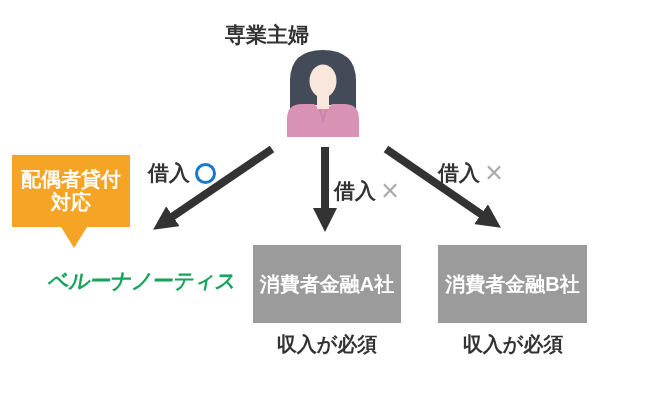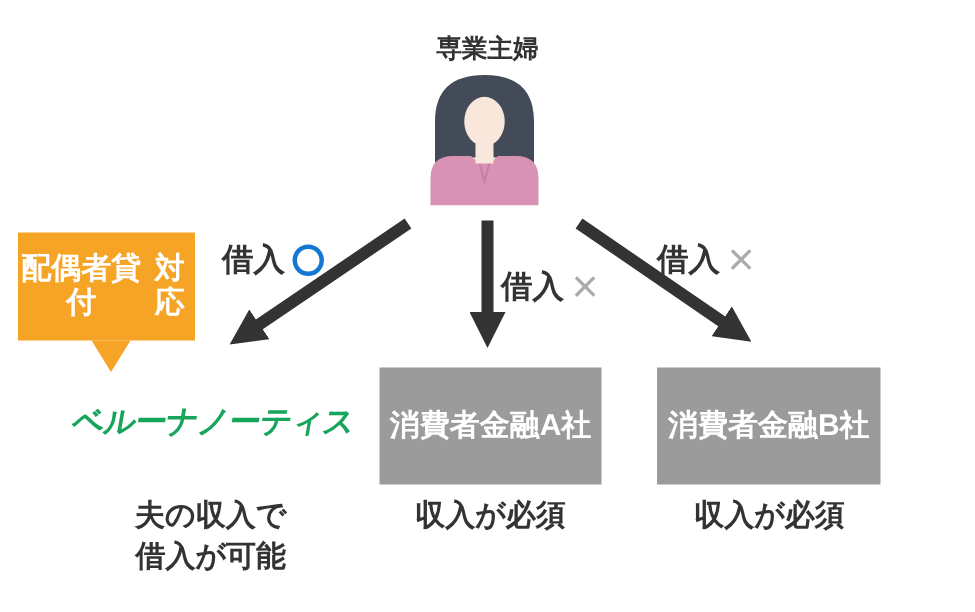--- a/index.html
+++ b/index.html
@@ -1,39 +1,39 @@
 <!DOCTYPE html>
 <html><head>
 <meta charset="utf-8">
 <style>
   * { box-sizing: border-box; }
   html,body { margin:0; padding:0; background:#fff; }
   body { font-family:"Liberation Sans","DejaVu Sans",sans-serif; color:#333; }
   .canvas { position:relative; width:650px; height:408px; background:#fff; overflow:hidden; }
   .abs { position:absolute; }
 
-  .title { left:225px; top:21px; width:200px; text-align:center;
-           font-size:17px; font-weight:700; color:#333; }
+  .title { left:225px; top:21px; width:200px; text-align:left;
+           font-size:21px; font-weight:700; color:#333; }
 
   .avatar { left:286px; top:47px; width:74px; height:90px; }
 
   .arrow-layer { left:0; top:0; width:650px; height:408px; pointer-events:none; }
 
   .arrow-label { display:flex; align-items:center; gap:5px;
                  font-size:21px; font-weight:700; color:#333; }
   .lbl-left  { left:148px; top:159px; }
   .lbl-mid   { left:334px; top:177px; }
   .lbl-right { left:438px; top:159px; }
   .ok-circle { width:21px; height:21px; border:3px solid #1577d2; border-radius:50%;
                display:inline-block; }
   .ng-cross  { font-size:31px; font-weight:400; color:#ababab; line-height:0.8; }
 
   .callout { left:12px; top:155px; width:118px; height:72px; background:#f6a426;
              color:#fff; font-size:20px; font-weight:700; line-height:1.15;
-             display:flex; flex-direction:row; align-items:center; justify-content:center;
+             display:flex; flex-direction:column; align-items:center; justify-content:center;
              text-align:center; }
   .callout-tail { position:absolute; left:49px; top:100%; width:0; height:0;
                   border-left:13px solid transparent; border-right:13px solid transparent;
                   border-top:21px solid #f6a426; }
 
   .brand-logo { left:35px; top:267px; width:215px; text-align:center;
                 font-size:21px; font-weight:700; color:#17a55c; letter-spacing:-0.5px;
                 transform:skewX(-10deg); white-space:nowrap; }
 
   .gray-box { top:245px; height:78px; background:#9b9b9b; color:#fff;
@@ -106,20 +106,16 @@
 
   <div class="abs gray-box box-a">
     <div>消費者金融</div>
     <div>A社</div>
   </div>
   <div class="abs gray-box box-b">
     <div>消費者金融</div>
     <div>B社</div>
   </div>
 
-  <div class="abs caption cap-left">
-    <div>夫の収入で</div>
-    <div>借入が可能</div>
-  </div>
   <div class="abs caption cap-a">収入が必須</div>
   <div class="abs caption cap-b">収入が必須</div>
 
 </div>
 
 </body></html>

